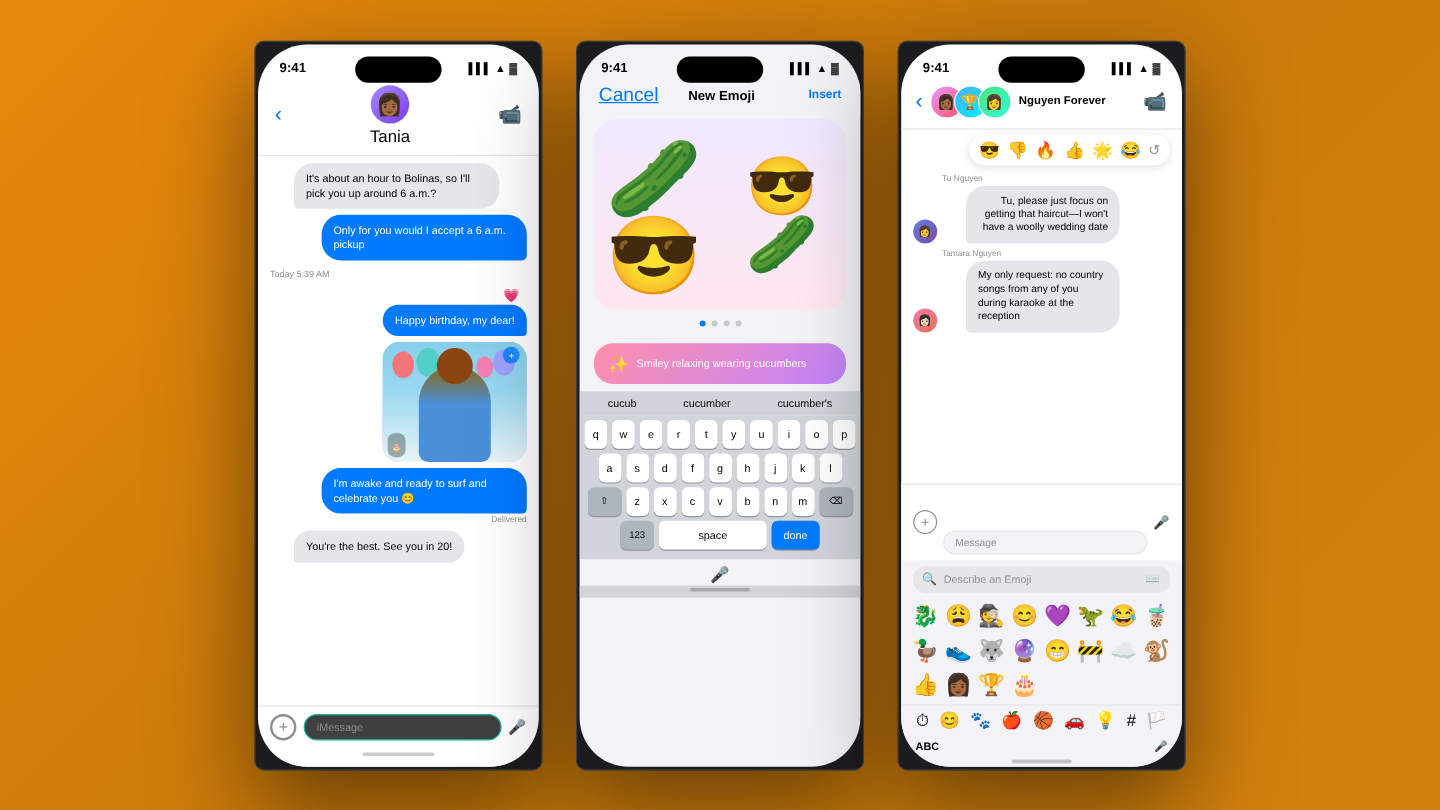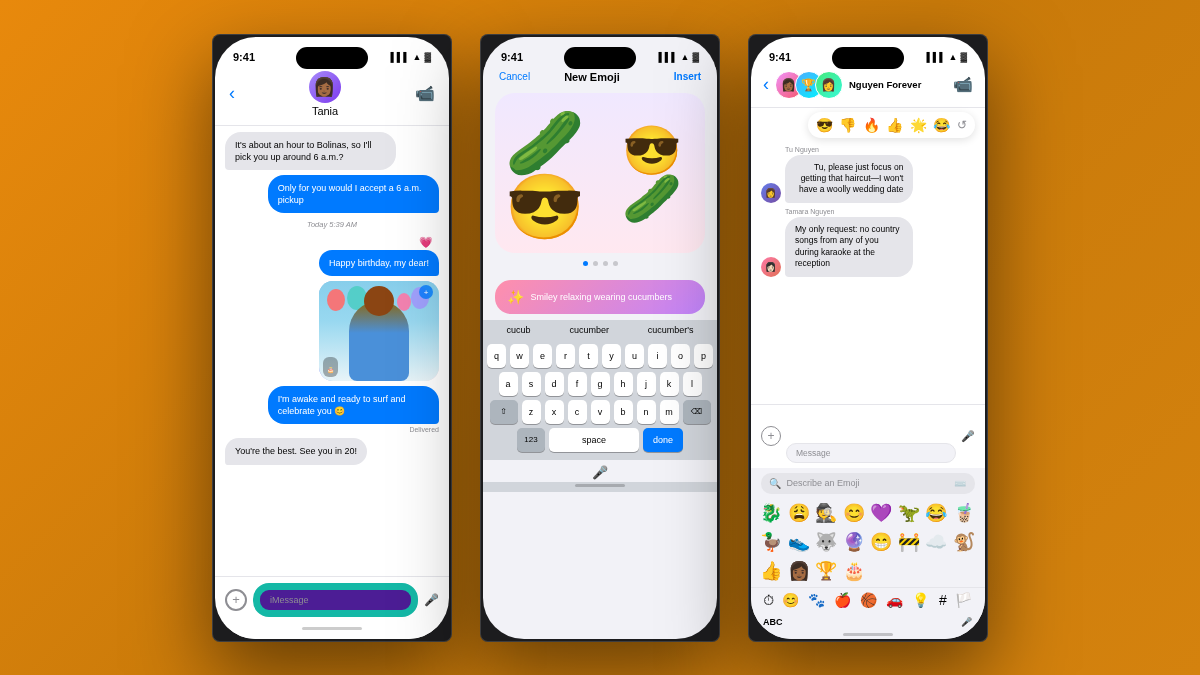--- a/index.html
+++ b/index.html
@@ -81,21 +81,21 @@
       width: 32px;
       height: 32px;
       border-radius: 50%;
       background: linear-gradient(135deg, #a78bfa, #7c3aed);
       display: flex;
       align-items: center;
       justify-content: center;
       font-size: 14px;
       overflow: hidden;
     }
-    .contact-name { font-size: 11px; color: #000; font-weight: 500; }
+    .contact-name { font-size: 14px; color: #000; font-weight: 500; }
     .chat-video { color: #007AFF; font-size: 16px; }
     .chat-messages {
       flex: 1;
       overflow: hidden;
       padding: 6px 10px;
       display: flex;
       flex-direction: column;
       gap: 5px;
     }
     .msg-bubble {
@@ -103,33 +103,32 @@
       padding: 7px 10px;
       border-radius: 16px;
       font-size: 9px;
       line-height: 1.35;
     }
     .msg-received {
       background: #e5e5ea;
       color: #000;
       align-self: flex-start;
       border-bottom-left-radius: 4px;
+      margin-left: 20px;
     }
     .msg-sent {
       background: #007AFF;
       color: #fff;
       align-self: flex-end;
       border-bottom-right-radius: 4px;
     }
     .msg-time {
       font-size: 7.5px;
       color: #8e8e93;
-      text-align: center;
       margin: 2px 0;
-      font-style: italic;
     }
     .msg-heart {
       font-size: 11px;
       align-self: flex-end;
       margin-bottom: -4px;
       margin-right: 6px;
     }
     .birthday-image {
       width: 120px;
       height: 100px;
@@ -173,37 +172,37 @@
     }
     .chat-input-plus {
       width: 22px; height: 22px;
       border: 2px solid #8e8e93;
       border-radius: 50%;
       display: flex; align-items: center; justify-content: center;
       font-size: 13px; color: #8e8e93; flex-shrink: 0;
     }
     .chat-input-field {
       flex: 1;
-      background: #4c1d95;
+      background: #404040;
       border-radius: 16px;
       padding: 5px 10px;
       font-size: 9px;
       color: #8e8e93;
-      border: 7px solid #14b8a6;
+      border: 1px solid #14b8a6;
     }
     .chat-mic { font-size: 12px; color: #8e8e93; }
     .emoji-header {
       display: flex;
       justify-content: space-between;
       align-items: center;
       padding: 4px 16px 10px;
       background: #f2f2f7;
       flex-shrink: 0;
     }
-    .emoji-cancel { color: #007AFF; font-size: 10px; }
+    .emoji-cancel { color: #007AFF; font-size: 16px; text-decoration: underline; }
     .emoji-title { font-size: 11px; font-weight: 600; color: #000; }
     .emoji-insert { color: #007AFF; font-size: 10px; font-weight: 600; margin-left: 20px; }
     .emoji-display-area {
       background: linear-gradient(180deg, #f0e8ff 0%, #ffe8f0 100%);
       margin: 0 12px;
       border-radius: 20px;
       padding: 18px 10px 14px;
       display: flex;
       justify-content: center;
       align-items: center;

